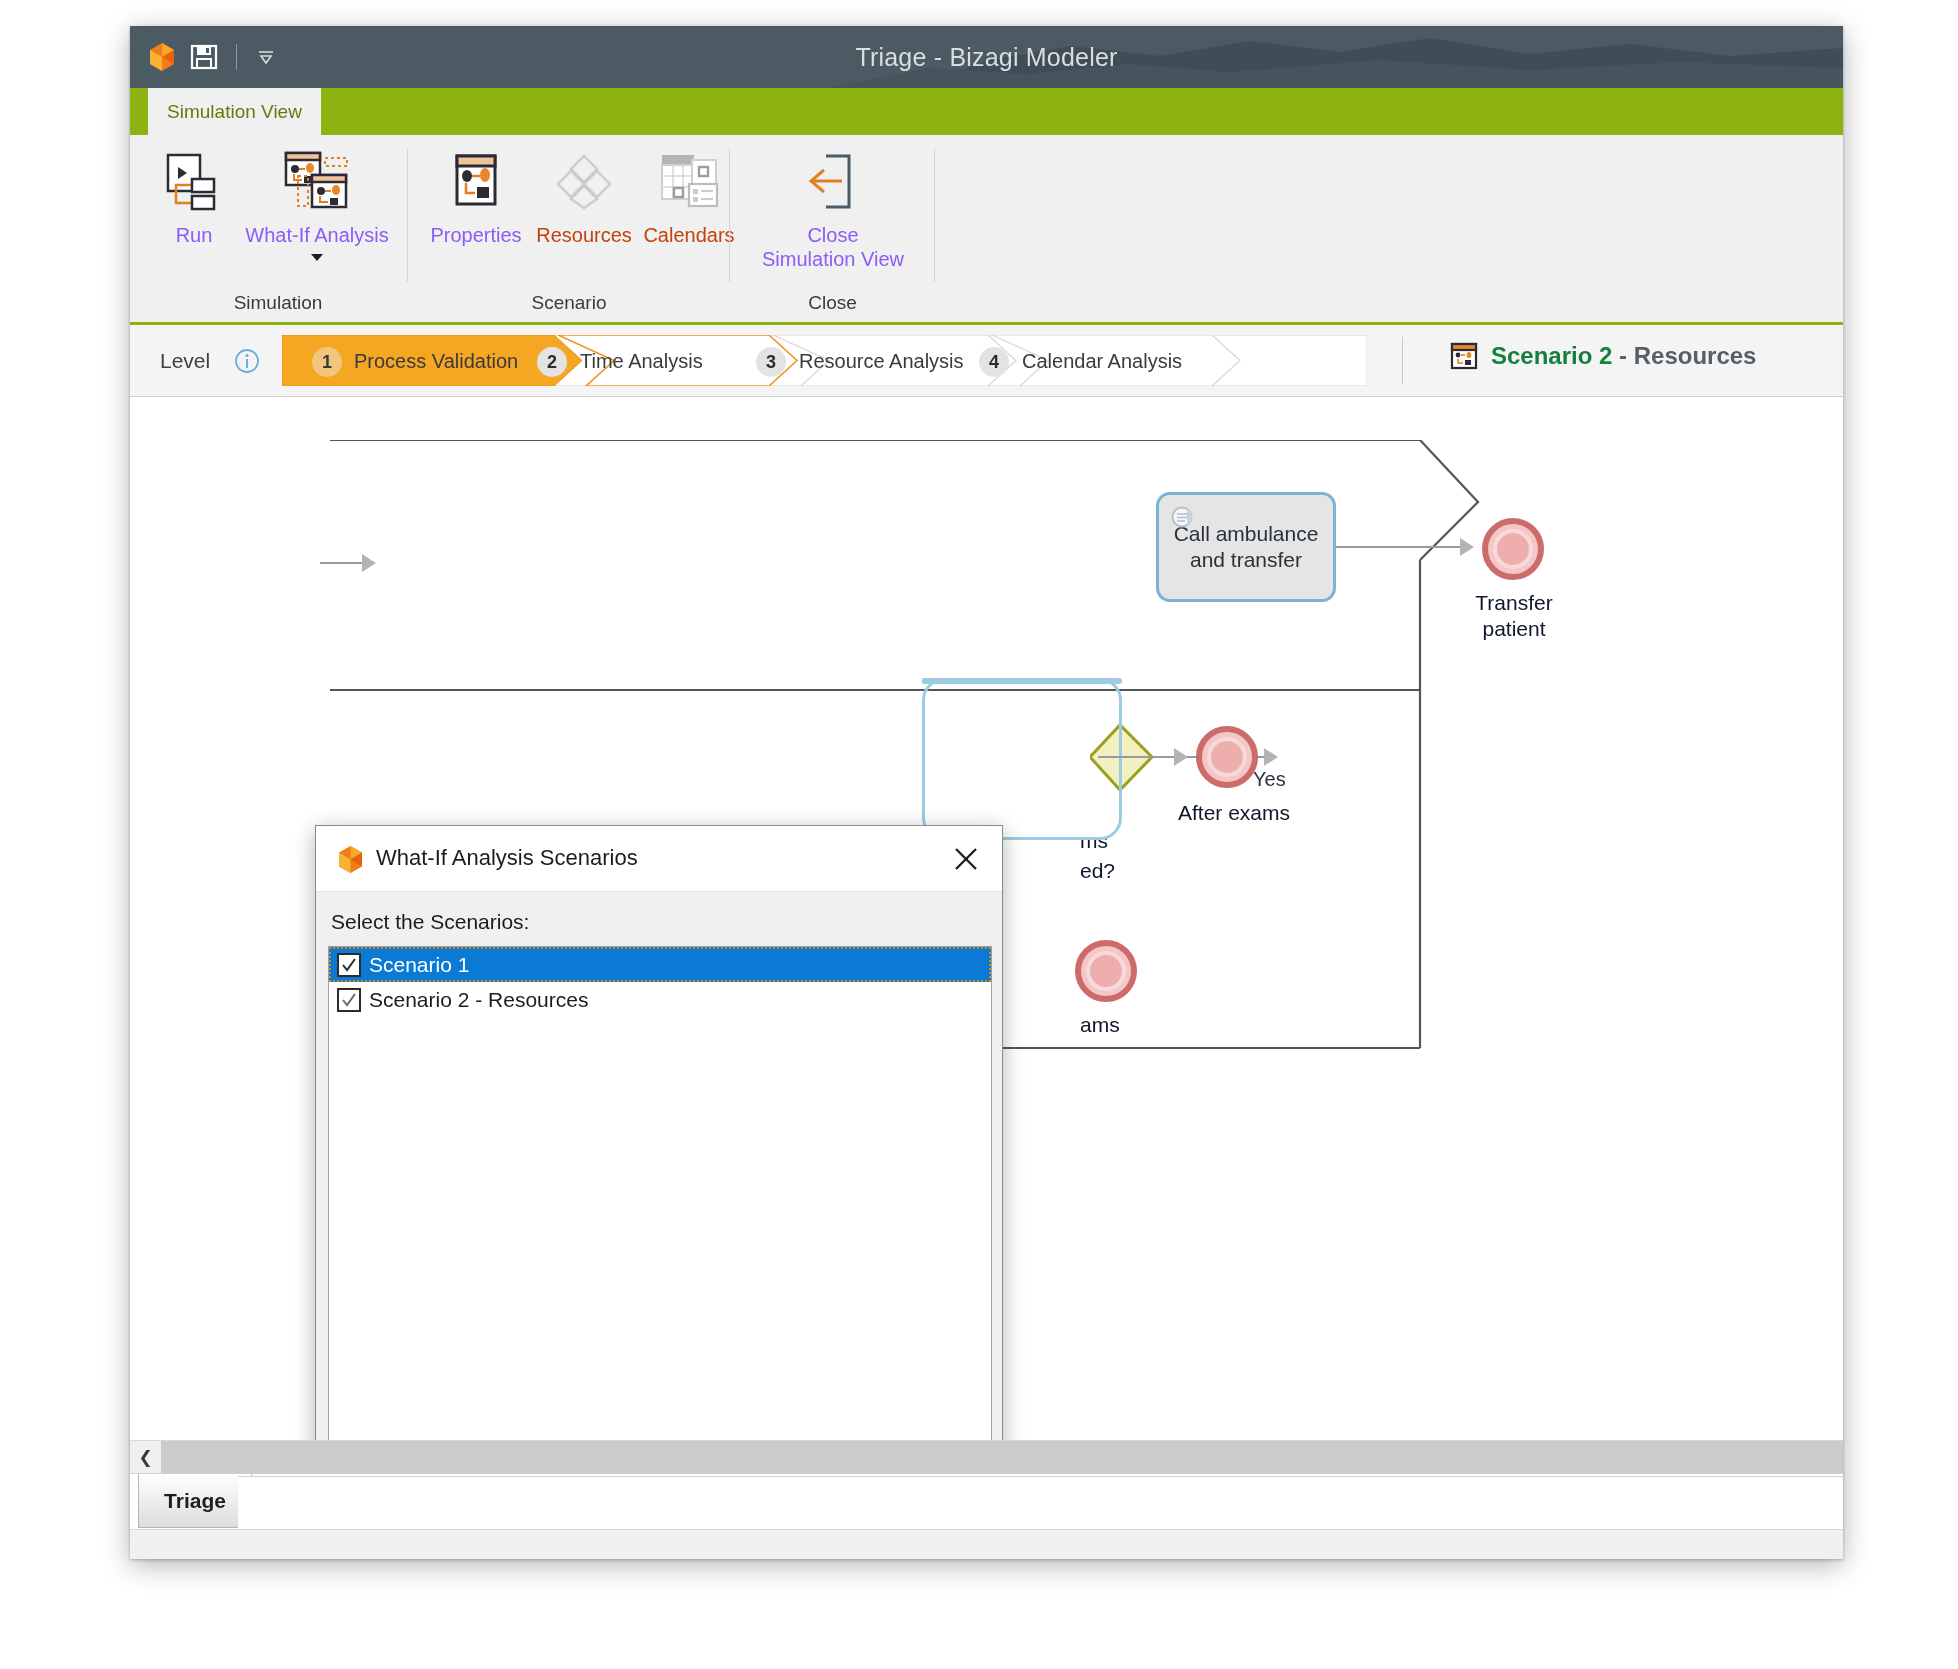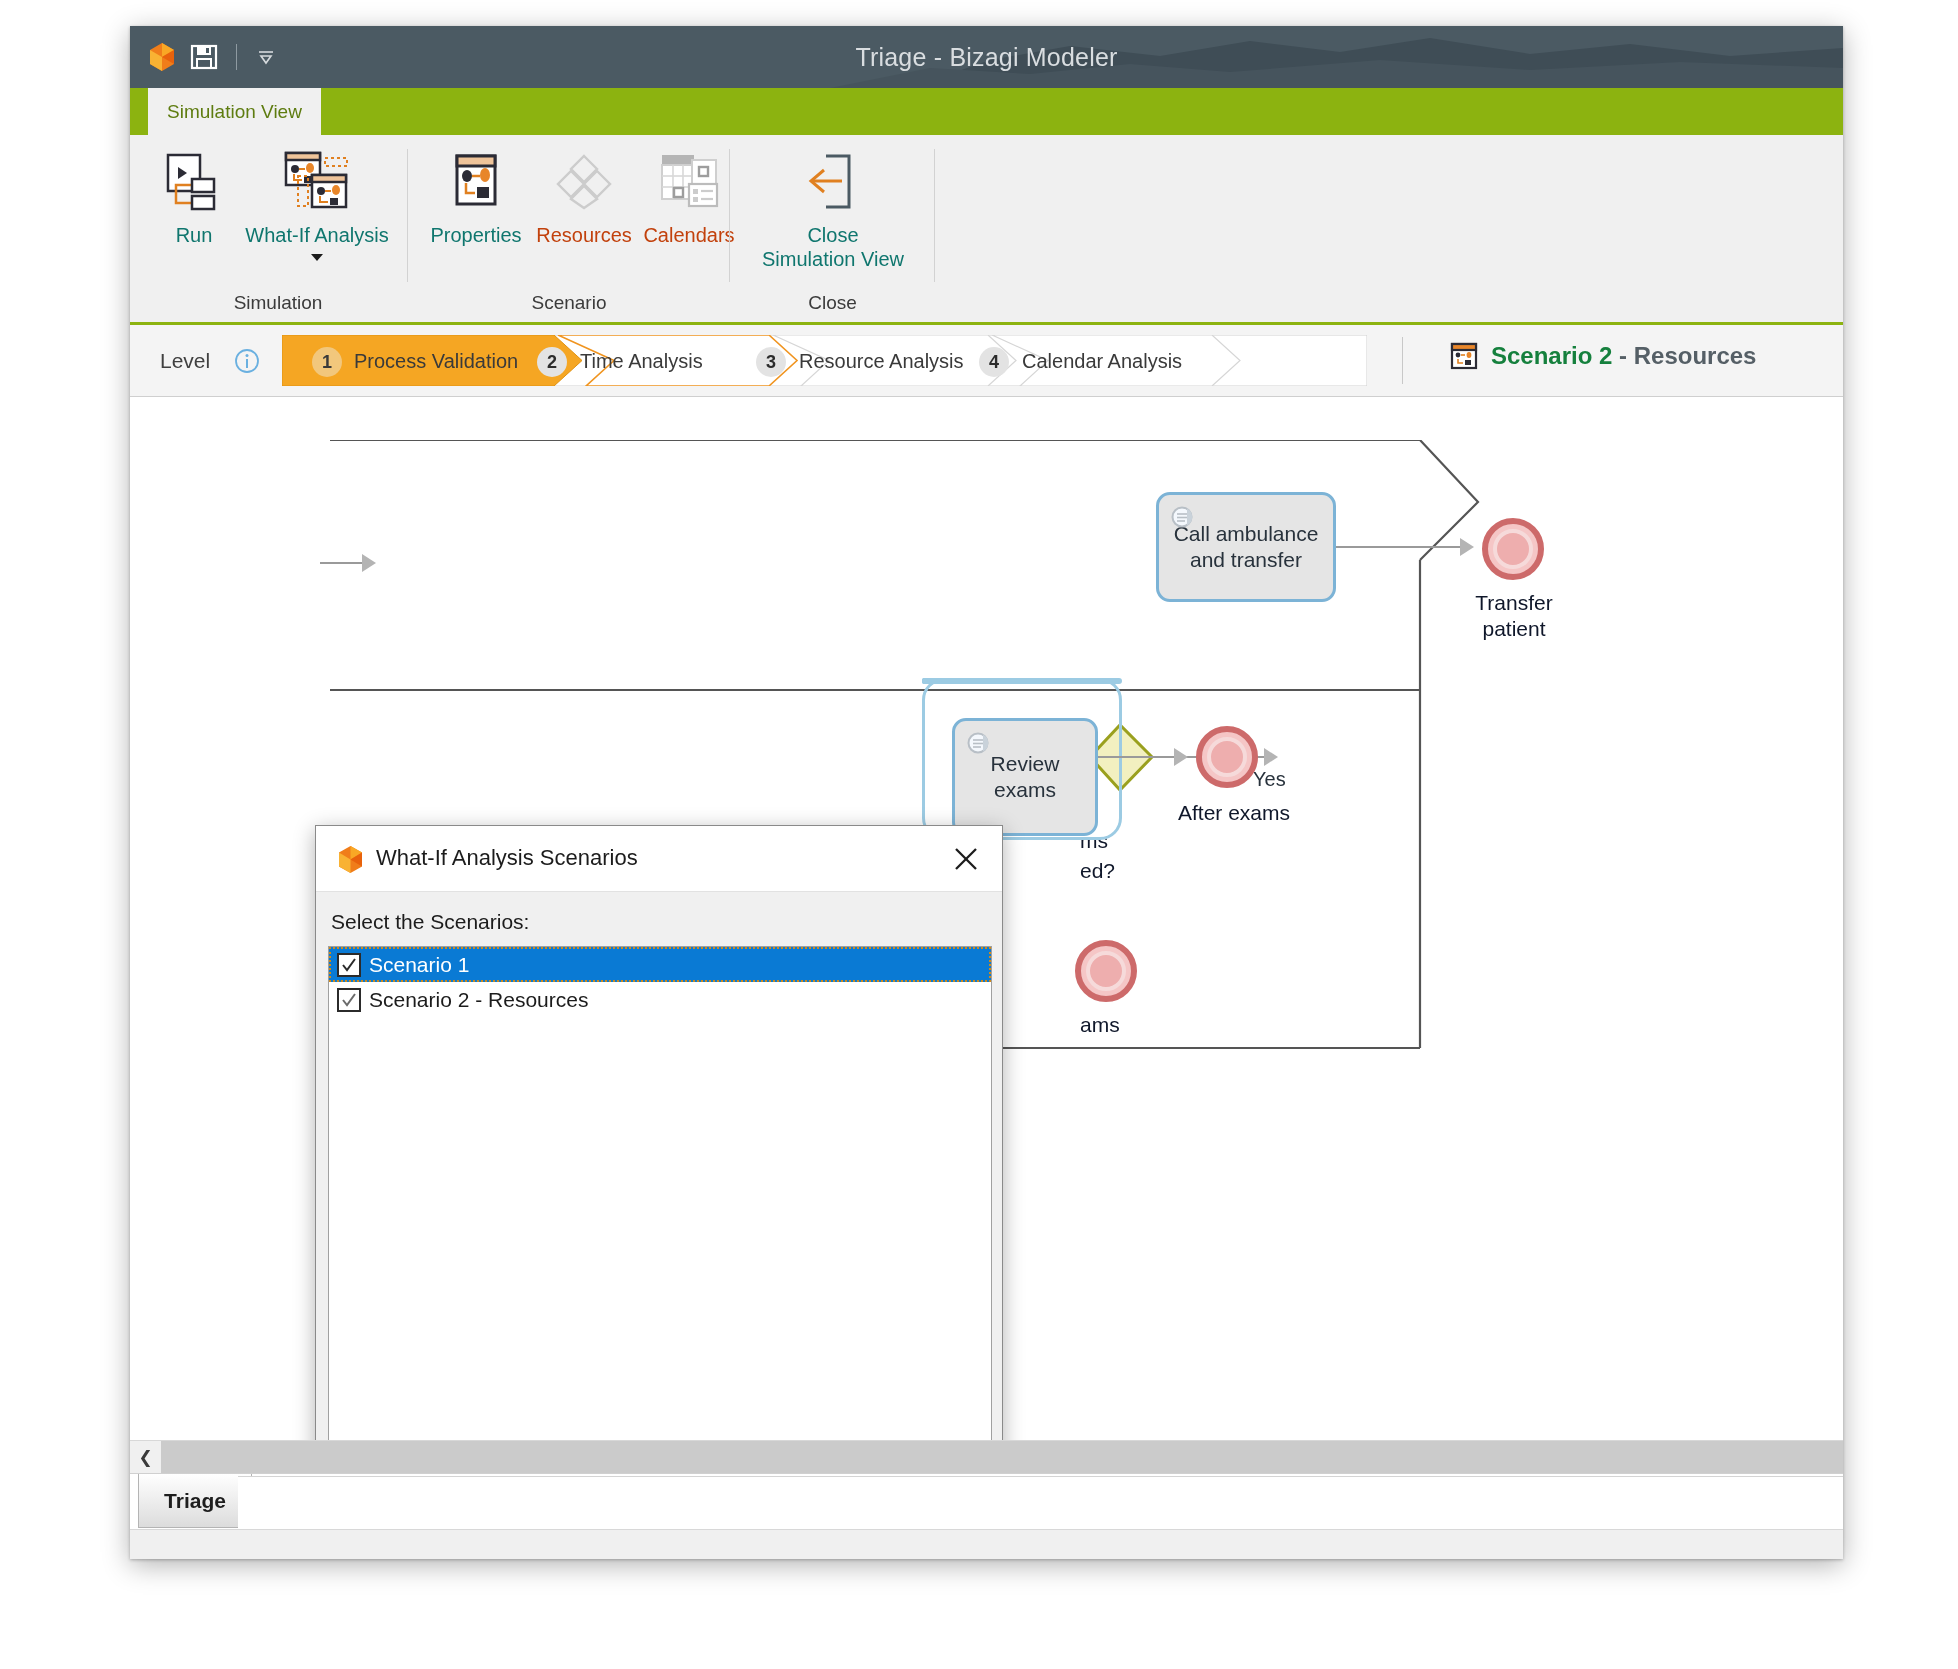--- a/index.html
+++ b/index.html
@@ -98,21 +98,21 @@
     top: 13px;
     cursor: default;
   }
   .rb-btn .ico {
     height: 66px;
     display: flex; align-items: center; justify-content: center;
   }
   .rb-btn .lbl {
     margin-top: 9px;
     font-size: 20px;
-    color: #0f766e;
+    color: #8b5cf6;
     text-align: center;
     line-height: 1.22;
     white-space: pre-line;
   }
   .rb-btn.disabled .lbl { color: #c2410c; }
   .rb-btn .dd-caret { margin-top: 4px; }
 
   
   #level-bar {
     position: relative;
@@ -612,30 +612,20 @@
       <div class="subproc-box" style="left:592px; top:238px; width:0; height:0;"></div>
       <div class="subproc-box" style="left:592px; top:238px; width:0; height:0;"></div>
       <div class="subproc-box" style="left:592px; top:238px; width:0; height:0;"></div>
 
       <div class="subproc-box" style="left:592px; top:238px; width:0; height:0;"></div>
 
       <div class="subproc-box" style="left:592px; top:238px; width:0;height:0;"></div>
 
       <div class="subproc-box" style="left:592px; top:238px; width:200px; height:162px;"></div>
 
-      <div class="bpmn-task" style="left:622px; top:278px; width:146px; height:118px;">
-        <svg class="task-marker" viewBox="0 0 30 24">
-          <circle cx="11" cy="12" r="9.5" fill="#f4f8fd" stroke="#b8bfc6" stroke-width="2"></circle>
-          <line x1="6" y1="9" x2="16" y2="9" stroke="#b8bfc6" stroke-width="1.6"></line>
-          <line x1="6" y1="12.5" x2="16" y2="12.5" stroke="#b8bfc6" stroke-width="1.6"></line>
-          <line x1="6" y1="16" x2="14" y2="16" stroke="#b8bfc6" stroke-width="1.6"></line>
-          <path d="M16,3.5 A9.5,9.5 0 0 1 16,20.5 Z" fill="#c9d2da"></path>
-        </svg>
-        <div class="tname">Review exams</div>
-      </div>
 
       <div class="flow-line" style="left:768px; top:316px; width:80px;"></div>
       <div class="flow-arrow" style="left:844px; top:308px;"></div>
 
       <div class="bpmn-end" style="left:866px; top:286px; width:62px; height:62px;">
         <div class="inner"></div>
       </div>
       <div class="bpmn-caption" style="left:840px; top:360px; width:128px;">After exams</div>
     </div>
 

